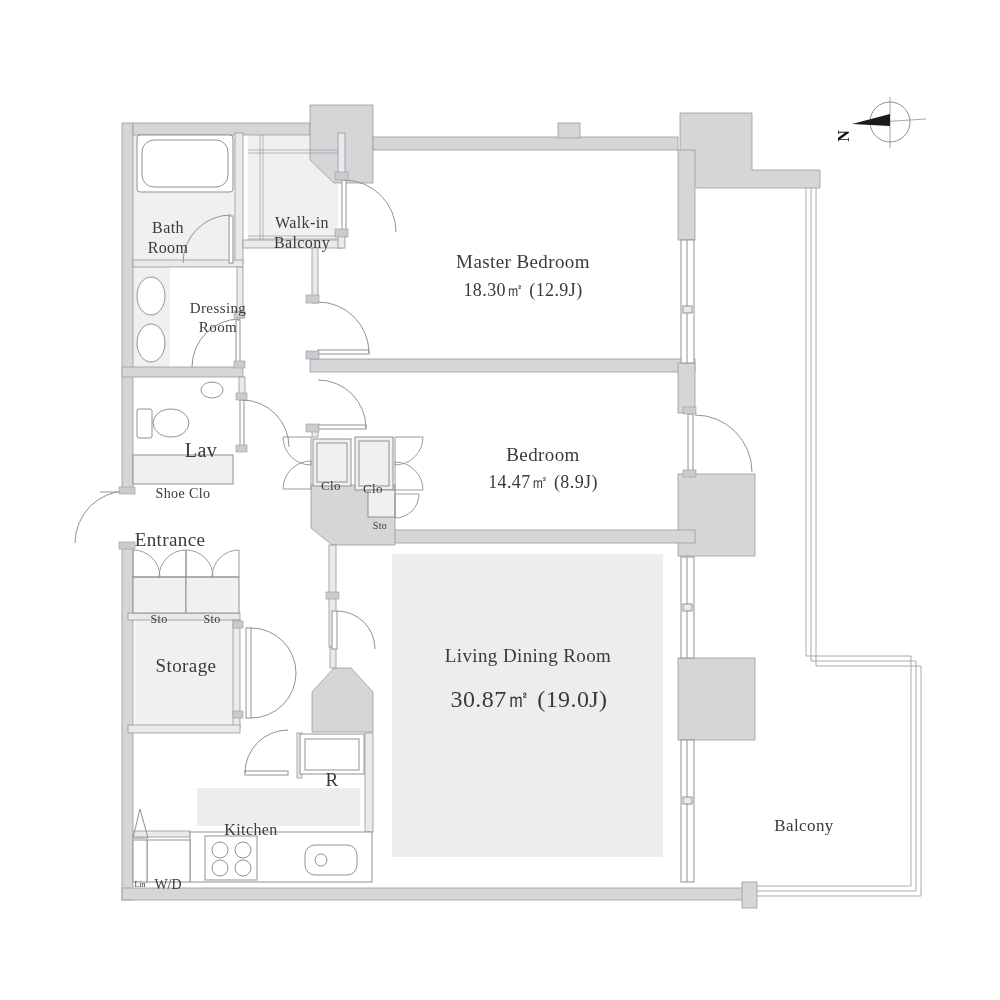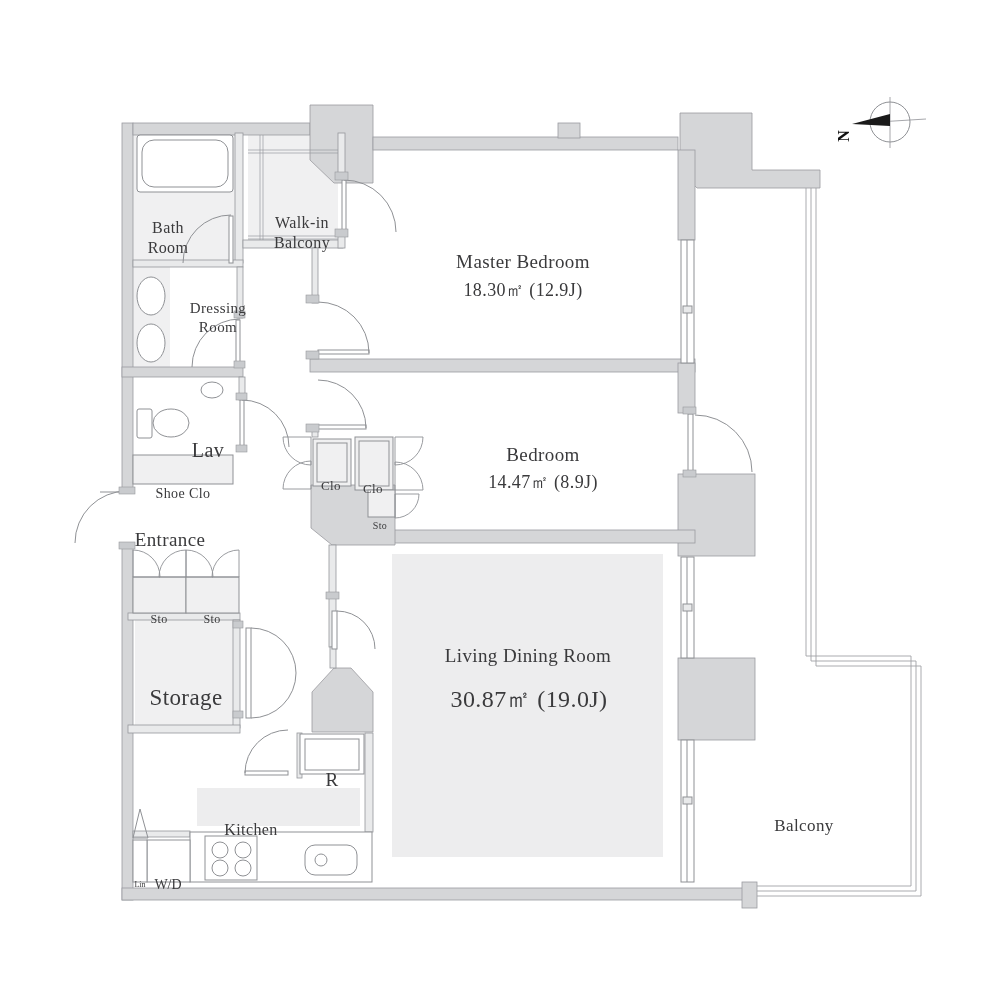--- a/index.html
+++ b/index.html
@@ -242,29 +242,29 @@
   <div class="lbl" style="left:218px;top:294px;font-size:15px">
     <span>Dressing</span>
     <span>Room</span>
   </div>
   <div class="lbl" style="left:523px;top:238px;font-size:19px">Master Bedroom</div>
   <div class="lbl" style="left:523px;top:266px;font-size:18px;font-family:'Liberation Serif','DejaVu Sans',serif">18.30㎡  (12.9J)</div>
   <div class="lbl" style="left:543px;top:431px;font-size:19px">Bedroom</div>
   <div class="lbl" style="left:543px;top:458px;font-size:18px;font-family:'Liberation Serif','DejaVu Sans',serif">14.47㎡  (8.9J)</div>
   <div class="lbl" style="left:528px;top:632px;font-size:19px">Living Dining Room</div>
   <div class="lbl" style="left:529px;top:675px;font-size:24px;font-family:Liberation Serif, serif">30.87㎡  (19.0J)</div>
-  <div class="lbl" style="left:208px;top:426px;font-size:20px">Lav</div>
+  <div class="lbl" style="left:201px;top:426px;font-size:20px">Lav</div>
   <div class="lbl" style="left:183px;top:470px;font-size:14px">Shoe Clo</div>
   <div class="lbl" style="left:170px;top:516px;font-size:19px">Entrance</div>
   <div class="lbl" style="left:331px;top:462px;font-size:13px">Clo</div>
   <div class="lbl" style="left:373px;top:465px;font-size:13px">Clo</div>
   <div class="lbl" style="left:380px;top:502px;font-size:10px">Sto</div>
   <div class="lbl" style="left:159px;top:595px;font-size:12px">Sto</div>
   <div class="lbl" style="left:212px;top:595px;font-size:12px">Sto</div>
-  <div class="lbl" style="left:186px;top:674px;font-size:23px">Storage</div>
+  <div class="lbl" style="left:186px;top:642px;font-size:19px">Storage</div>
   <div class="lbl" style="left:332px;top:756px;font-size:19px">R</div>
   <div class="lbl" style="left:251px;top:806px;font-size:16px">Kitchen</div>
   <div class="lbl" style="left:140px;top:861px;font-size:8px;letter-spacing:0">Lin</div>
   <div class="lbl" style="left:168px;top:861px;font-size:14px;letter-spacing:0">W/D</div>
   <div class="lbl" style="left:804px;top:802px;font-size:17px">Balcony</div>
 </div>
 
 </div>
 
 </body></html>

